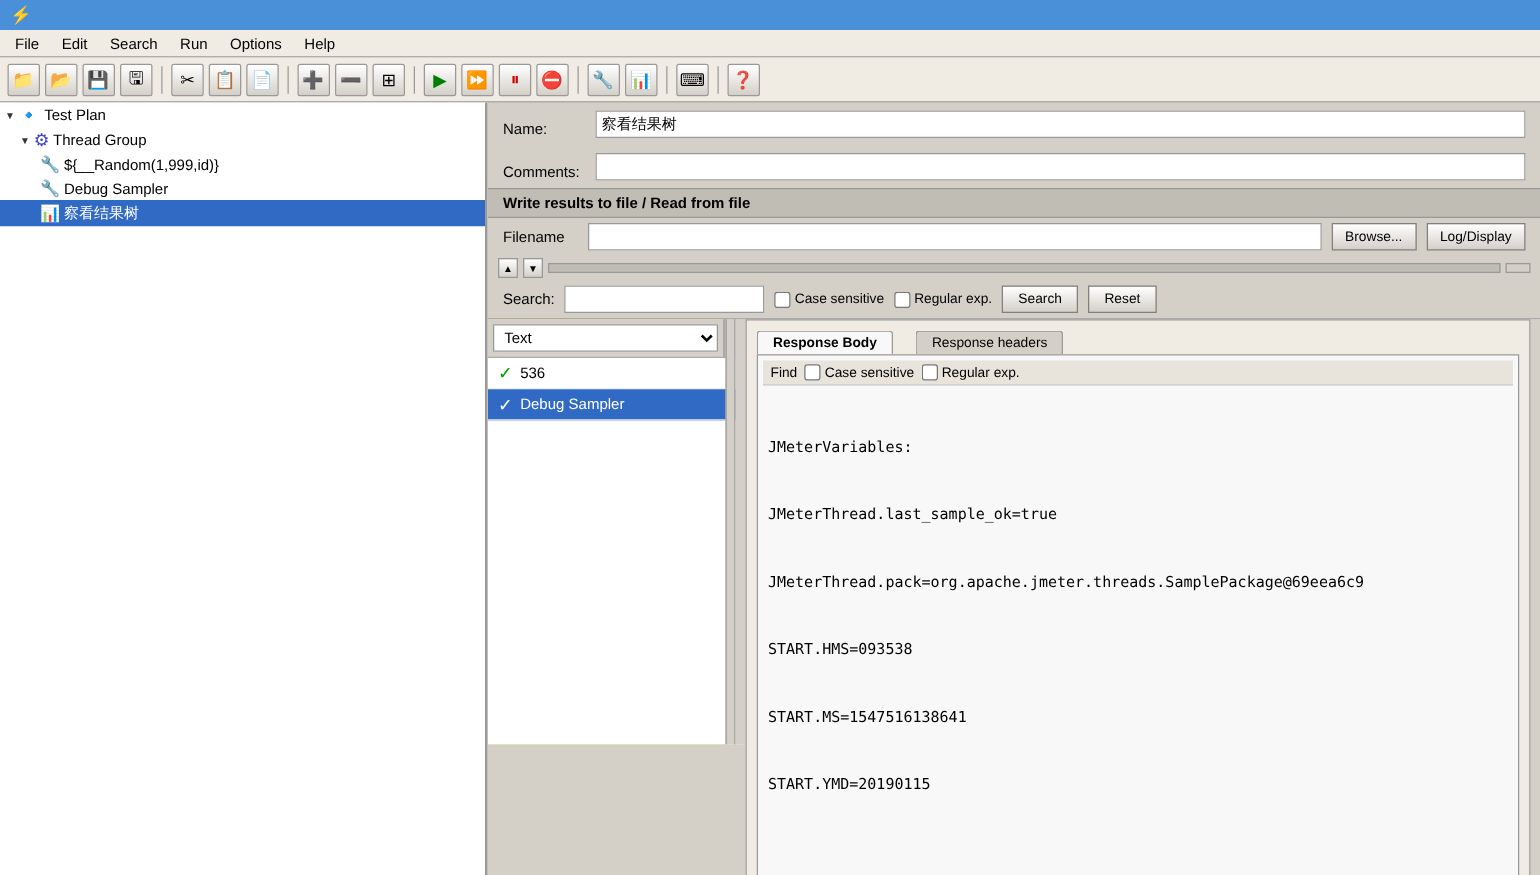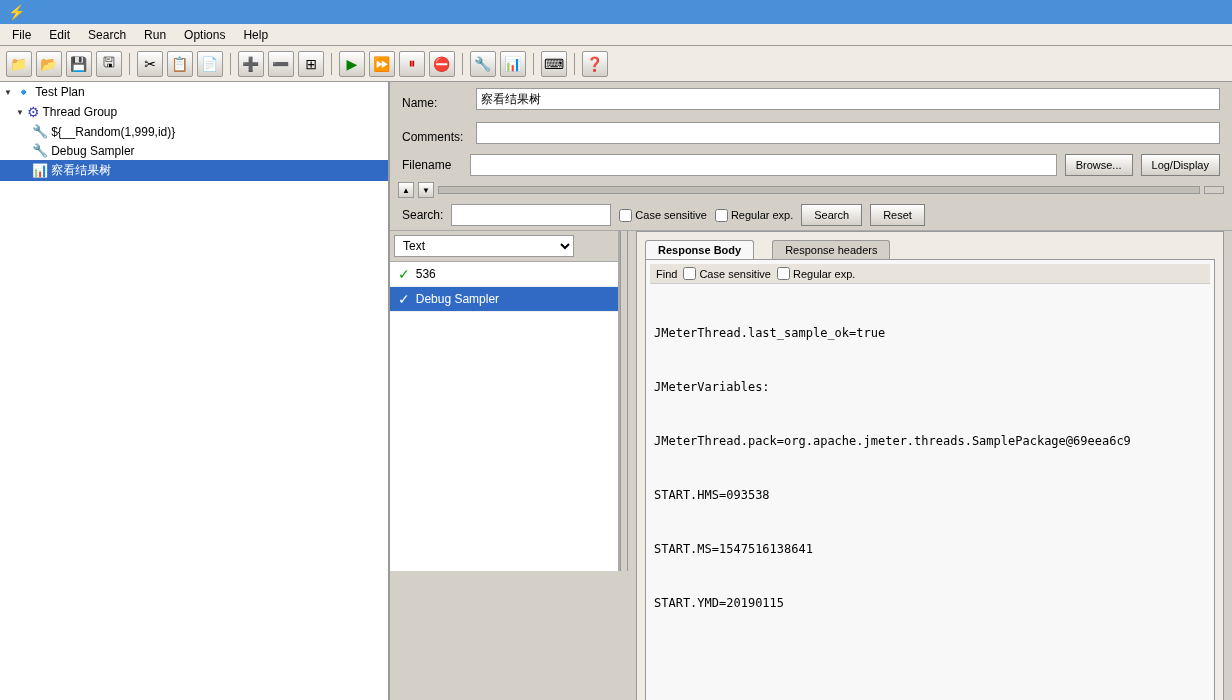--- a/index.html
+++ b/index.html
@@ -418,20 +418,21 @@
       <div class="form-row">
         <span class="form-label">Name:</span>
         <input class="form-input" type="text" value="察看结果树" style="">
       </div>
 
       <div class="form-row">
         <span class="form-label">Comments:</span>
         <input class="form-input" type="text" style="">
       </div>
 
+      <div class="section-header">Write results to file / Read from file</div>
 
       <div class="filename-row">
         <span class="filename-label">Filename</span>
         <input class="filename-input" type="text" style="">
         <button class="btn-browse">Browse...</button>
         <button class="btn-log-display">Log/Display</button>
       </div>
 
       <div style="display:flex;align-items:center;padding:2px 8px;gap:4px;background:#d4d0c8;">
         <div class="scroll-arrow">▲</div>
@@ -450,21 +451,21 @@
         <label class="checkbox-label">
           <input type="checkbox" style="">
           <span>Regular exp.</span>
         </label>
         <button class="btn-search">Search</button>
         <button class="btn-reset">Reset</button>
       </div>
 
       <div style="display:flex;height:340px;">
 
-        <div style="width:230px;display:flex;flex-direction:column;background:#fde047;border-right:2px solid #aaa;">
+        <div style="width:190px;display:flex;flex-direction:column;background:#fde047;border-right:2px solid #aaa;">
 
           <div style="display:flex;align-items:center;padding:4px 4px;background:#d4d0c8;border-bottom:1px solid #aaa;">
             <select class="text-dropdown">
               <option>Text</option>
               <option>RegExp Tester</option>
               <option>CSS/JQuery Tester</option>
               <option>XPath Tester</option>
               <option>JSON Path Tester</option>
             </select>
           </div>
@@ -501,22 +502,22 @@
                   <input type="checkbox" style="">
                   <span>Case sensitive</span>
                 </label>
                 <label class="checkbox-label">
                   <input type="checkbox" style="">
                   <span>Regular exp.</span>
                 </label>
               </div>
 
               <div class="response-content">
+                <div>JMeterVariables:</div>
                 <div>JMeterThread.last_sample_ok=true</div>
-                <div>JMeterVariables:</div>
                 <div>JMeterThread.pack=org.apache.jmeter.threads.SamplePackage@69eea6c9</div>
                 <div>START.HMS=093538</div>
                 <div>START.MS=1547516138641</div>
                 <div>START.YMD=20190115</div>
                 
                 
                 
               </div>
             </div>
           </div>

